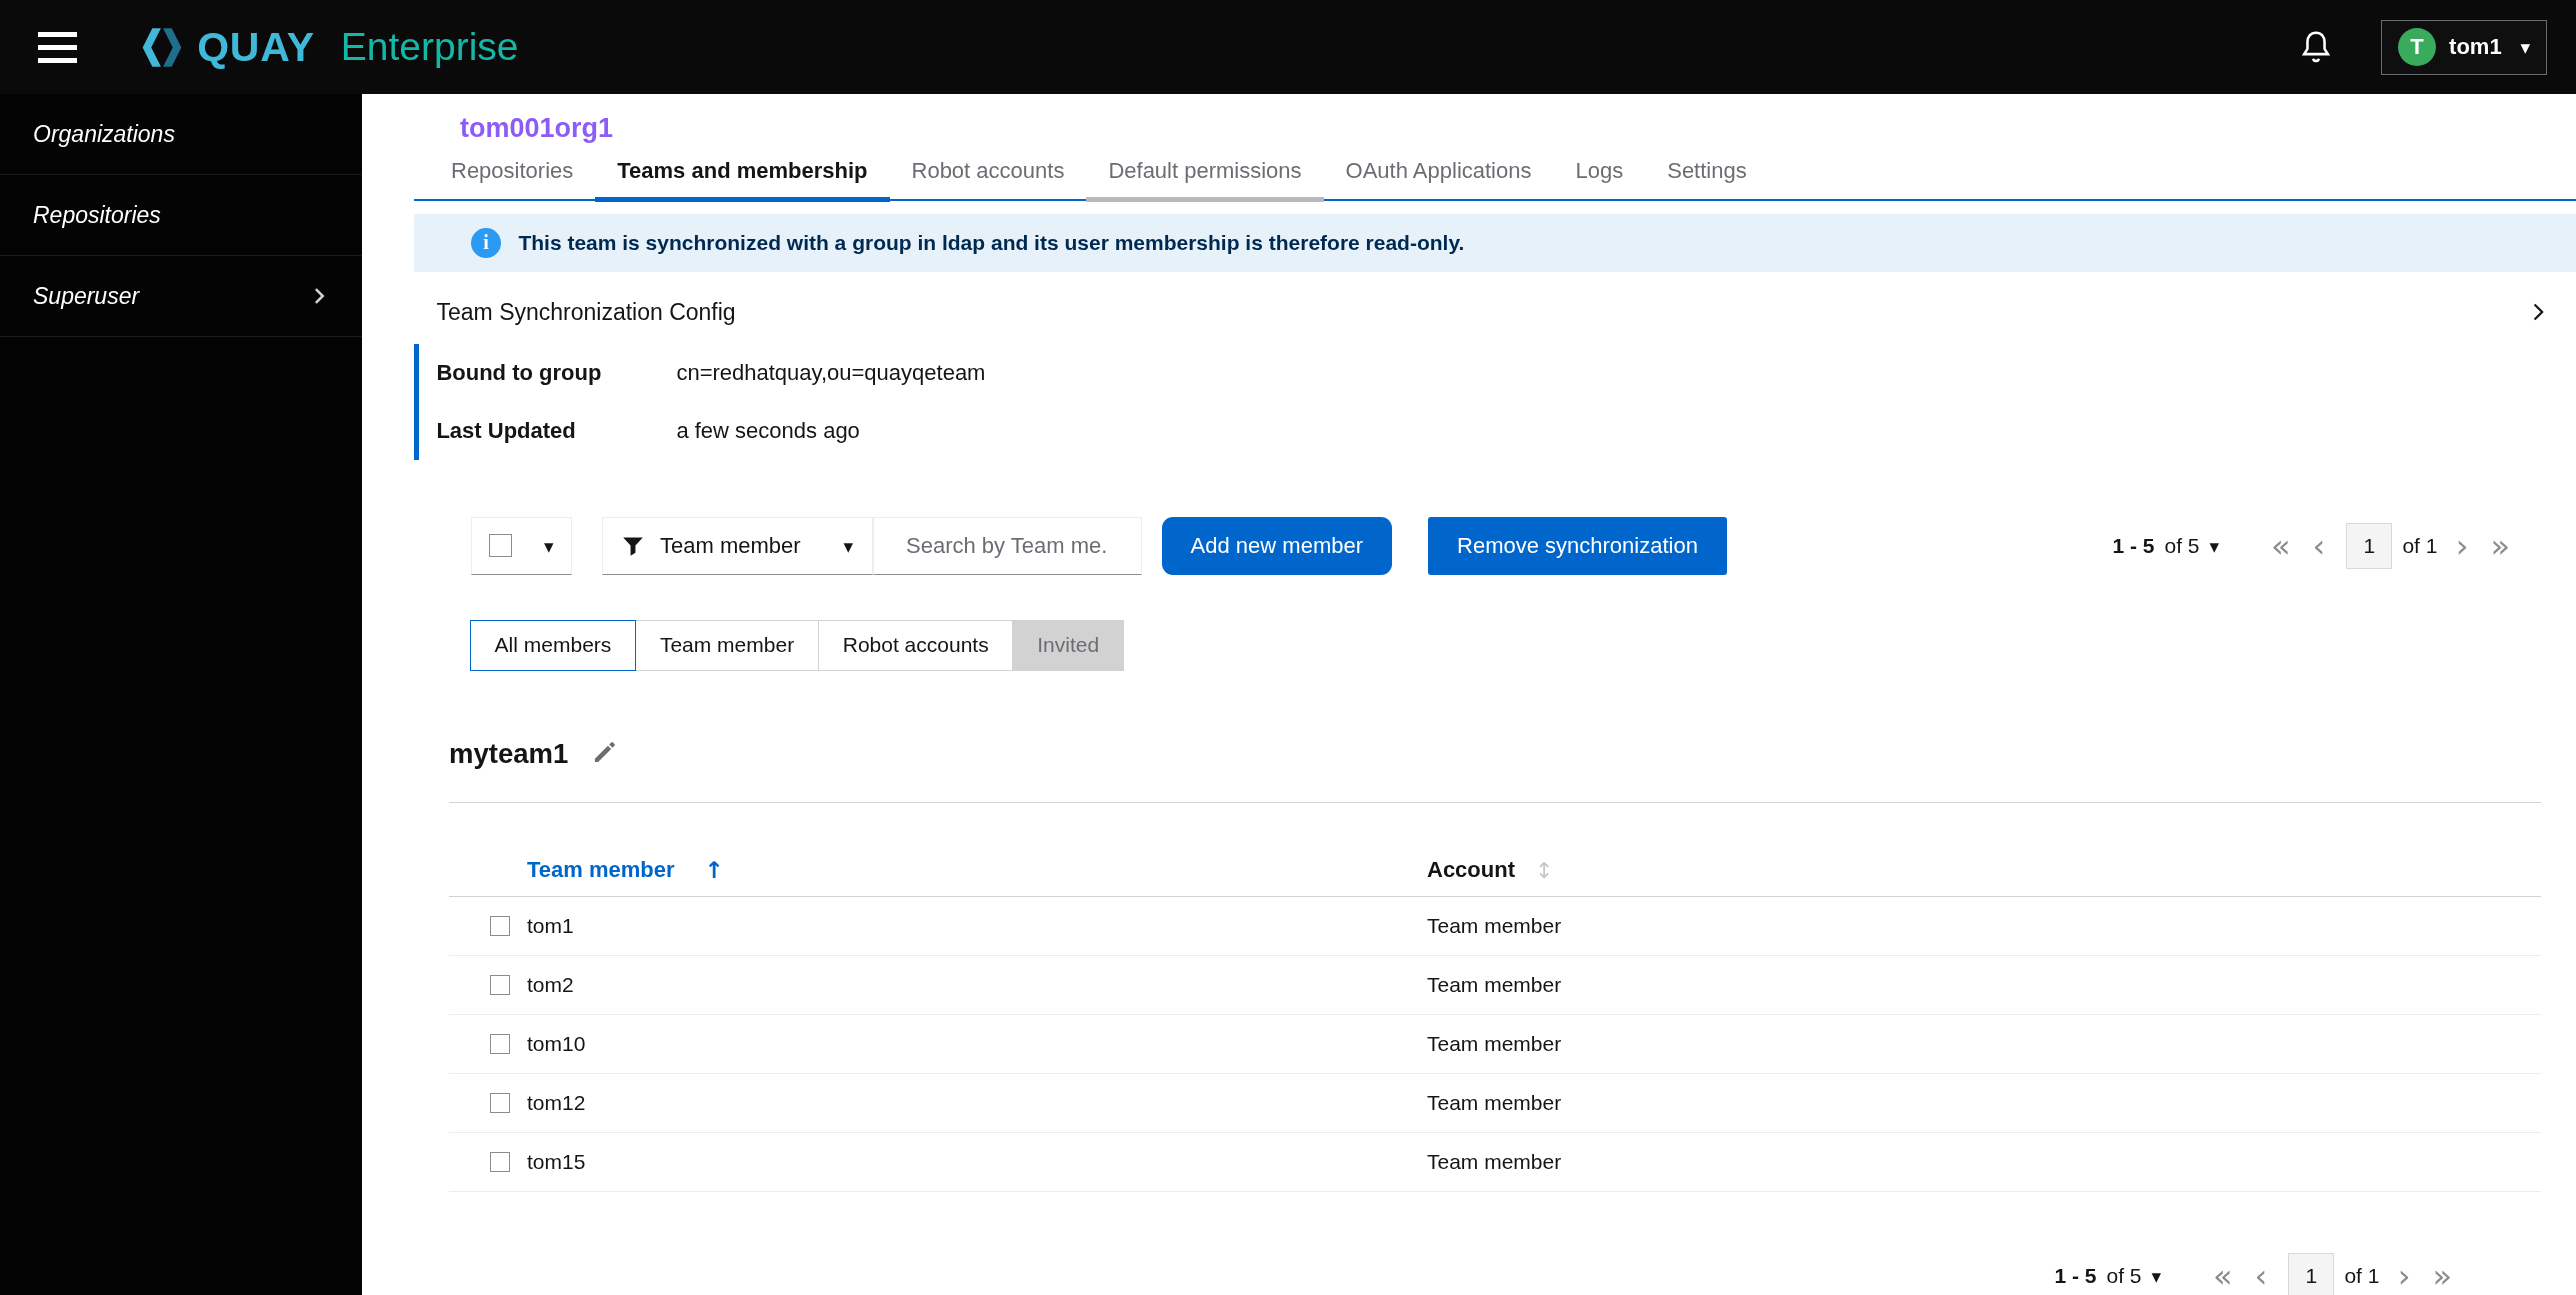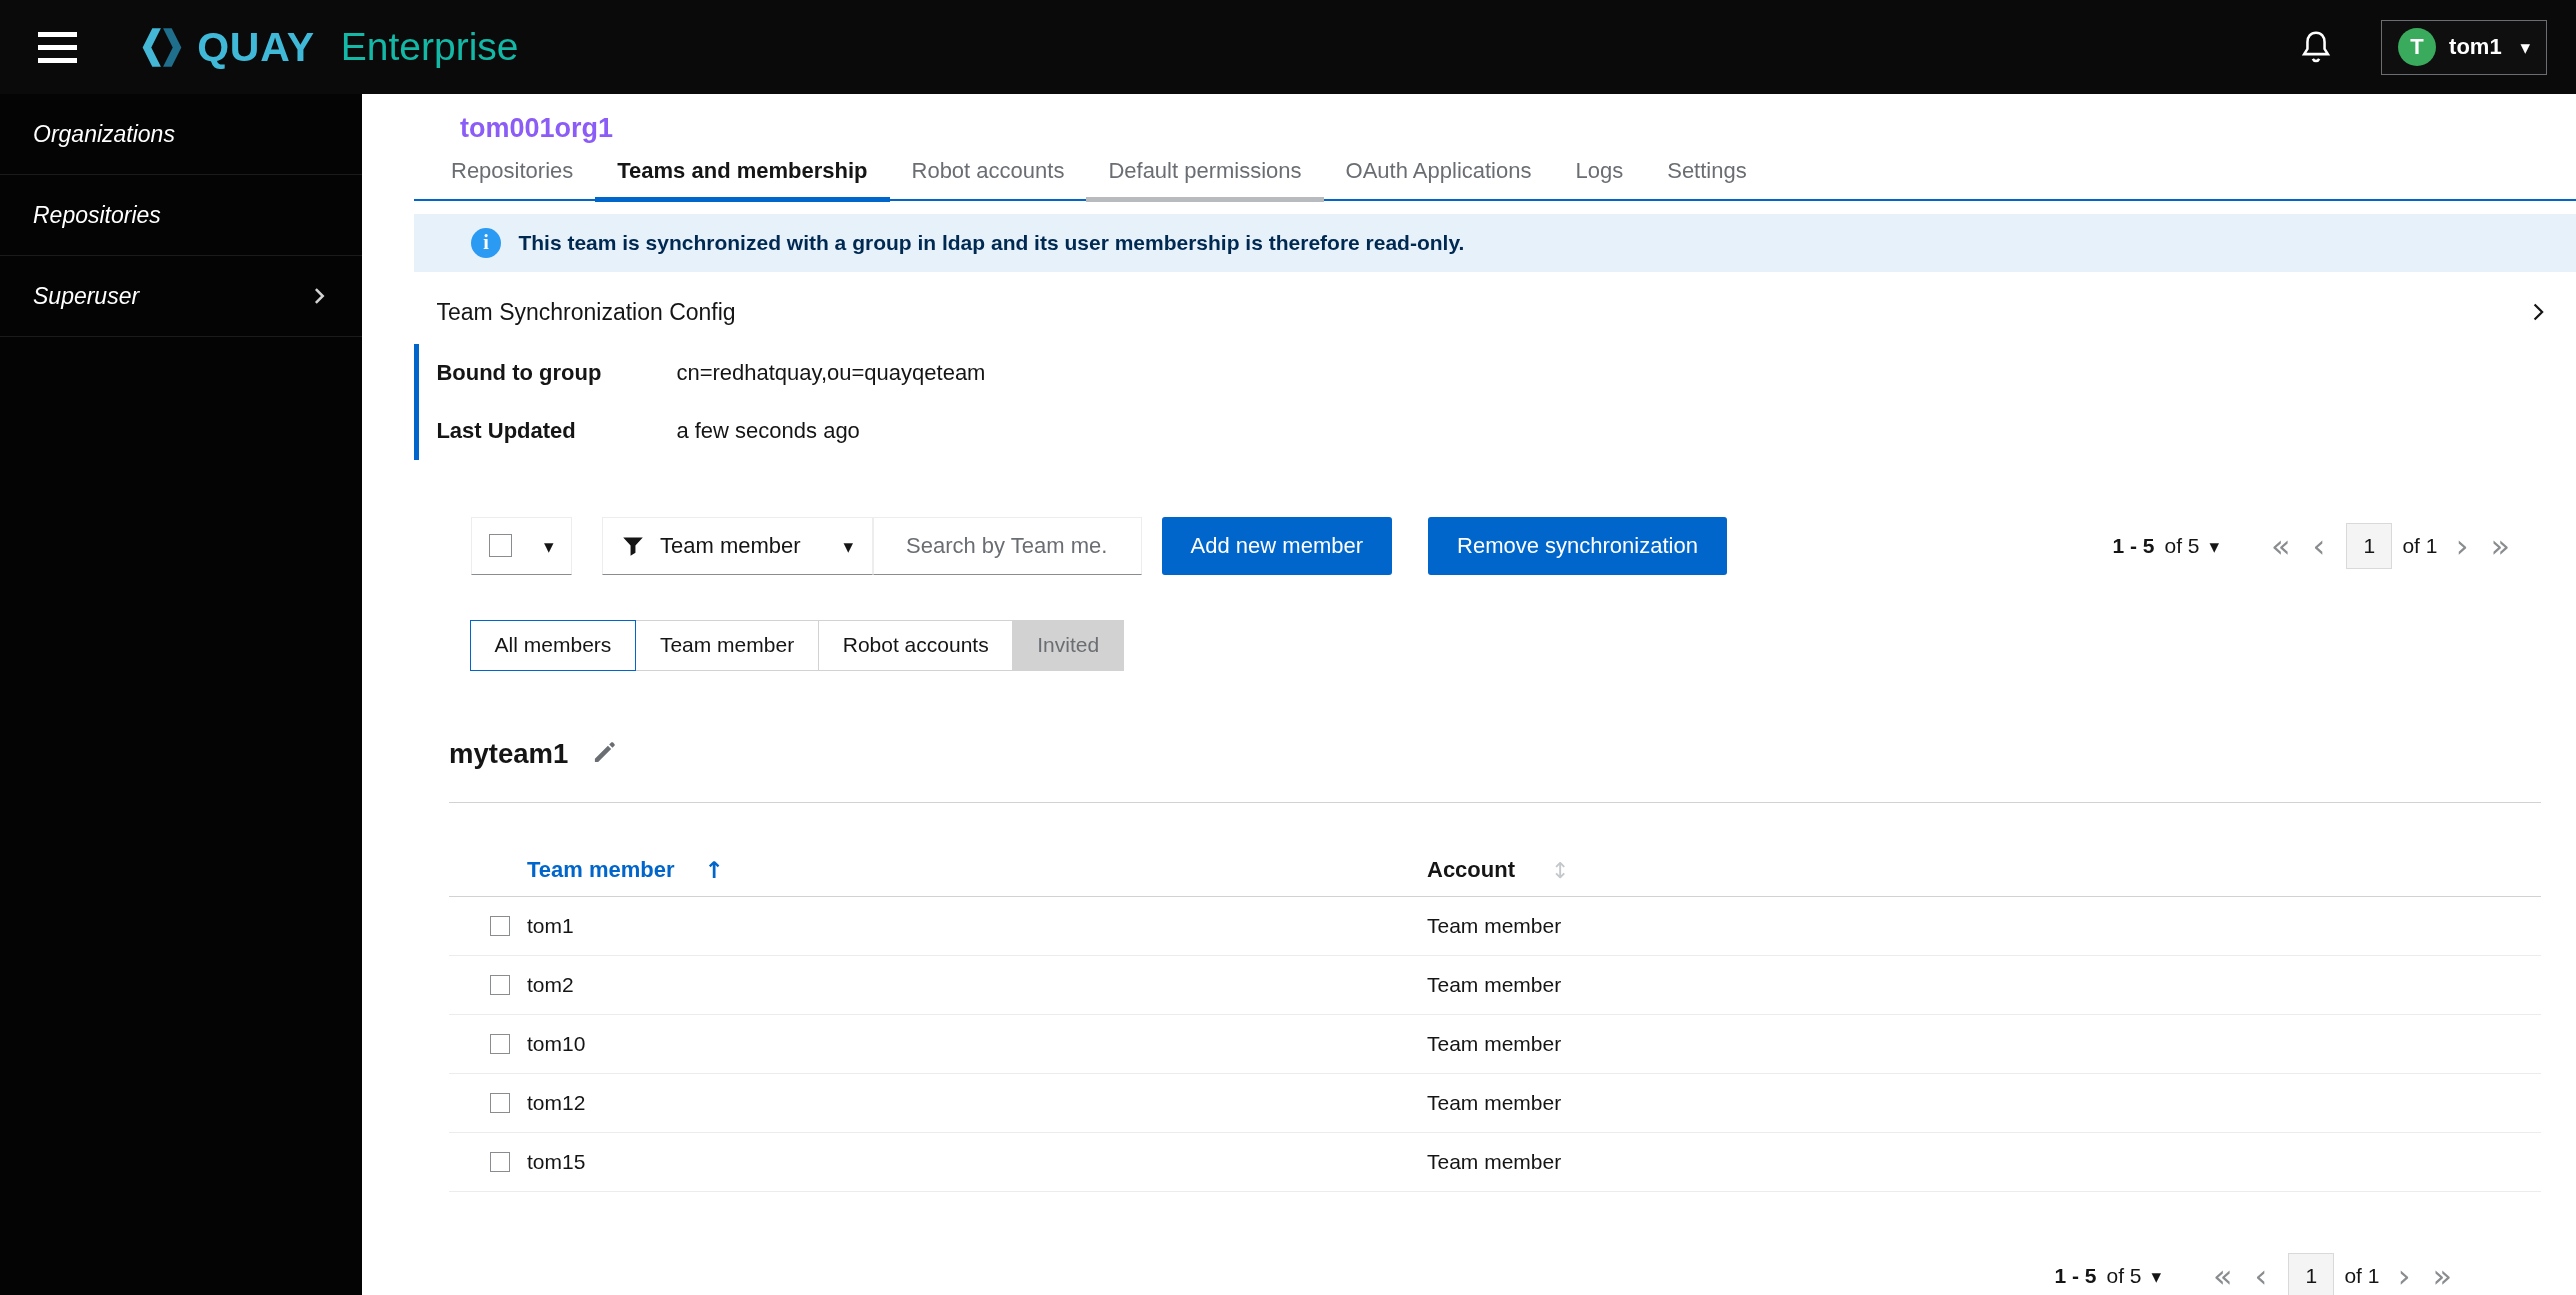--- a/index.html
+++ b/index.html
@@ -64,21 +64,21 @@
   .bulk-select { height:58px; width:101px; display:flex; align-items:center; justify-content:space-between; padding:0 17.4px; cursor:pointer; }
   .checkbox { appearance:none; -webkit-appearance:none; width:23px; height:23px; border:1.4px solid #8a8d90; background:#fff; cursor:pointer; }
   .caret { color:#151515; font-size:19px; }
   .filter-select { height:58px; width:271px; margin-left:30px; display:flex; align-items:center; padding:0 19px; font-size:22px; cursor:pointer; }
   .filter-select .flabel { margin-left:16px; }
   .filter-select .caret { margin-left:auto; }
   .funnel { width:22px; height:22px; }
   .search-input { height:58px; width:269px; font-size:22px; padding:0 32px; color:#151515; outline:none; font-family:inherit; }
   .search-input::placeholder { color:#6a6e73; }
   .btn { height:58px; background:#0066cc; color:#ffffff; font-size:22px; border:none; border-radius:2.9px; padding:0 29px; cursor:pointer; font-family:inherit; white-space:nowrap; }
-  .btn-add { margin-left:19.6px; }
+  .btn-add { margin-left:19.6px;border-radius:11px; }
   .btn-remove { margin-left:36px; }
 
   .pagination { margin-left:auto; display:flex; align-items:center; font-size:21px; }
   .pagination-toggle { display:flex; align-items:center; gap:10px; cursor:pointer; }
   .range-bold { font-weight:bold; }
   .page-nav { display:flex; align-items:center; margin-left:41px; }
   .nav-arrow { color:#8a8d90; font-size:32px; padding:0 11px; cursor:pointer; line-height:1; background:none; border:none; font-family:"DejaVu Sans", sans-serif; }
   .page-box { width:46px; height:46px; border:1.4px solid #d9d9d9; background:#f4f4f4; text-align:center; font-size:21px; margin:0 10px; font-family:inherit; color:#151515; }
   .page-of { margin-right:7.2px; }
 
@@ -90,21 +90,21 @@
   .team-name-row { display:flex; align-items:center; gap:22px; margin:67px 0 0 35px; }
   .team-name { font-size:27.5px; font-weight:bold; }
   .edit-btn { background:none; border:none; cursor:pointer; width:27.5px; height:27.5px; padding:0; }
 
   .divider { border:none; border-top:1.4px solid #d2d2d2; margin:32px 35px 0 35px; }
 
   .table { margin:42px 35px 0 35px; }
   .thead-row { display:flex; align-items:center; height:52px; border-bottom:1.4px solid #d2d2d2; font-size:22px; padding-left:78px; }
   .th-member { width:900px; display:flex; align-items:center; gap:30px; color:#0066cc; font-weight:bold; cursor:pointer; }
   .sort-asc { color:#0066cc; font-size:23px; }
-  .th-account { flex:1; display:flex; align-items:flex-end; gap:36px; font-weight:bold; color:#151515; cursor:pointer; }
+  .th-account { flex:1; display:flex; align-items:flex-end; gap:20px; font-weight:bold; color:#151515; cursor:pointer; }
   .sort-both { color:#c5c8cb; font-size:22px; font-weight:normal; }
   .trow { display:flex; align-items:center; height:59px; border-bottom:1.4px solid #ececec; font-size:21px; }
   .td-check { width:78px; padding-left:41px; display:flex; align-items:center; }
   .row-checkbox { width:20px; height:20px; }
   .td-member { width:900px; }
   .td-account { flex:1; }
 
   .bottom-pagination-wrap { display:flex; justify-content:flex-end; padding-right:113px; margin-top:61px; }
 </style>
 </head>

